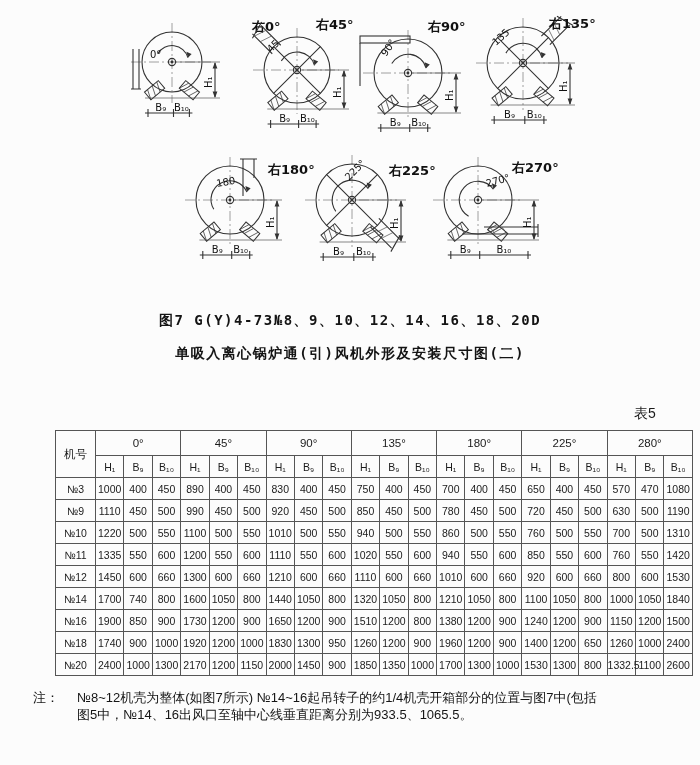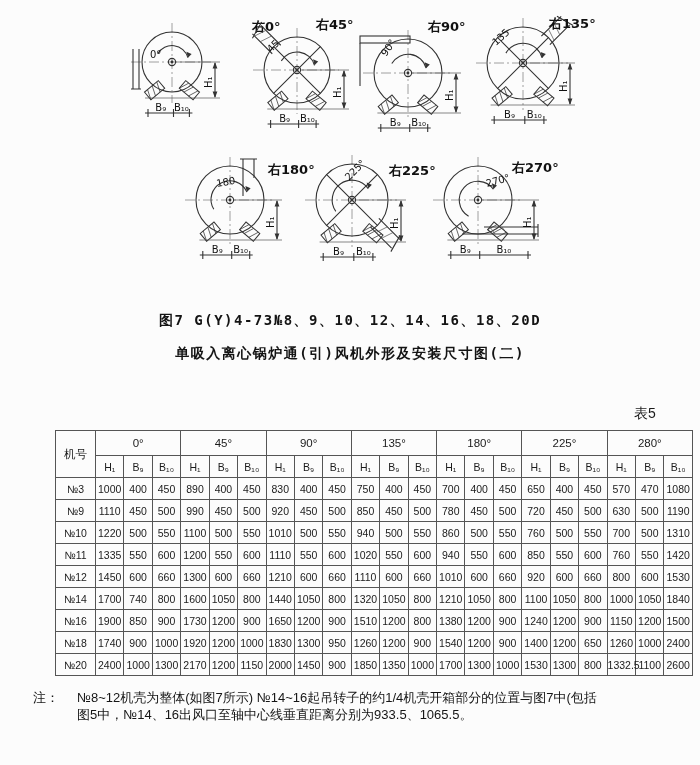--- a/index.html
+++ b/index.html
@@ -490,21 +490,21 @@
           <td>1000</td>
           <td>1920</td>
           <td>1200</td>
           <td>1000</td>
           <td>1830</td>
           <td>1300</td>
           <td>950</td>
           <td>1260</td>
           <td>1200</td>
           <td>900</td>
-          <td>1540</td>
+          <td>1960</td>
           <td>1200</td>
           <td>900</td>
           <td>1400</td>
           <td>1200</td>
           <td>650</td>
           <td>1260</td>
           <td>1000</td>
           <td>2400</td>
         </tr>
         <tr>

